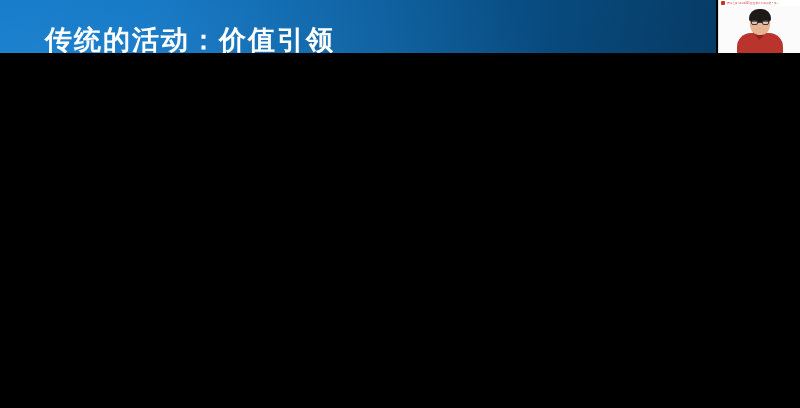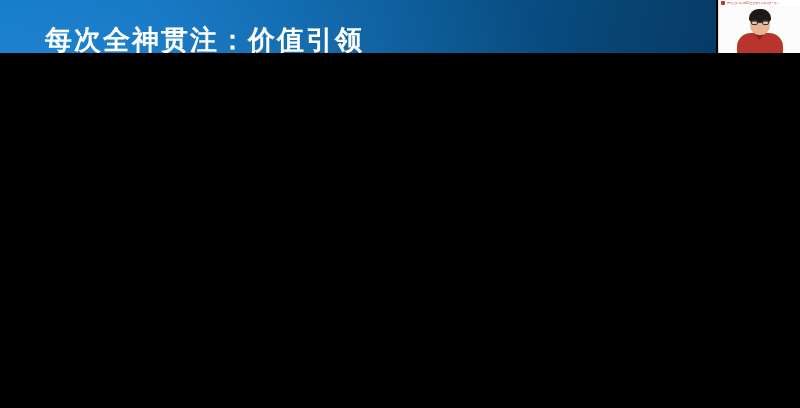--- a/index.html
+++ b/index.html
@@ -176,21 +176,21 @@
 
   .blackout{ position:absolute; left:0; top:53px; right:0; bottom:0; background:#000; z-index:5; }
 </style>
 </head>
 <body>
 
 <div id="root">
 
   <div class="slide">
 
-    <div class="title">每次全神贯注：价值引领</div>
+    <div class="title">传统的活动：价值引领</div>
     <div class="subtitle">传统的活动，在过程中寻找背后的亮点、深挖教育内涵，推出一系列带有鲜明未来教育价值引导性的文章。</div>
 
     <div class="grid">
 
       <div class="card">
         <div class="thumb t1">
           <div class="ped l"></div>
             <div class="ped r"></div>
           <div class="fig l"></div>
             <div class="fig r"></div>

